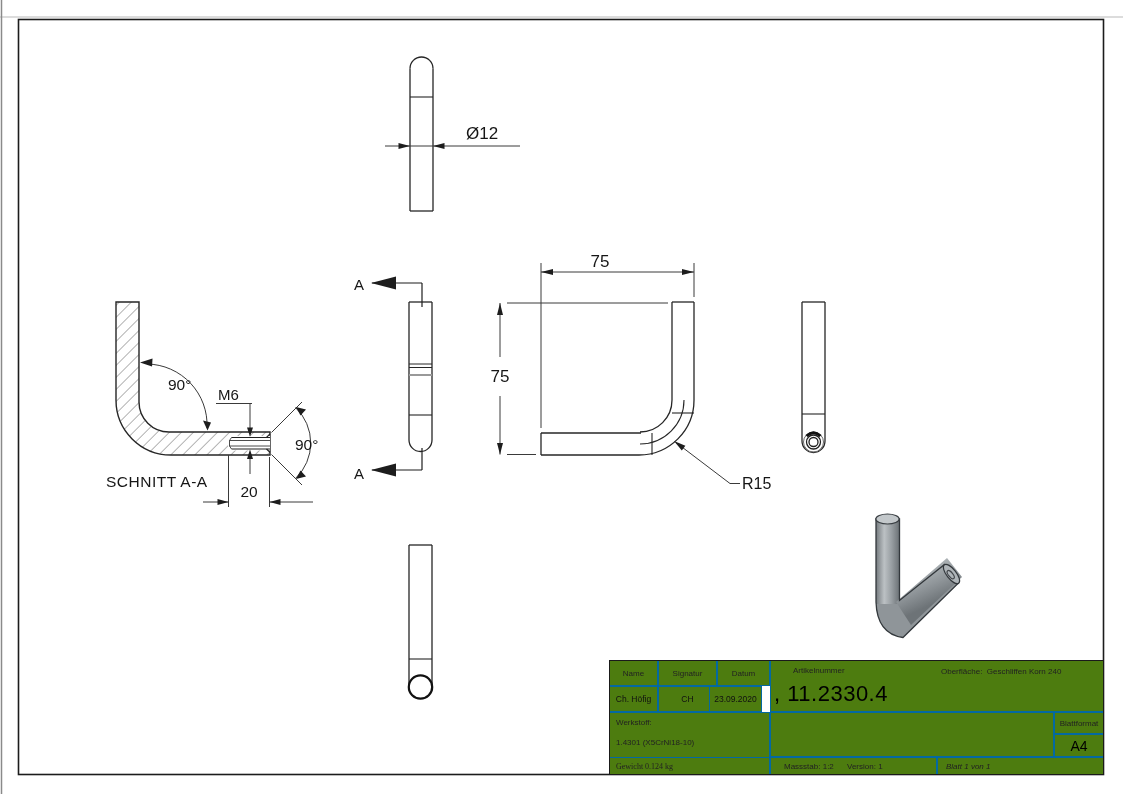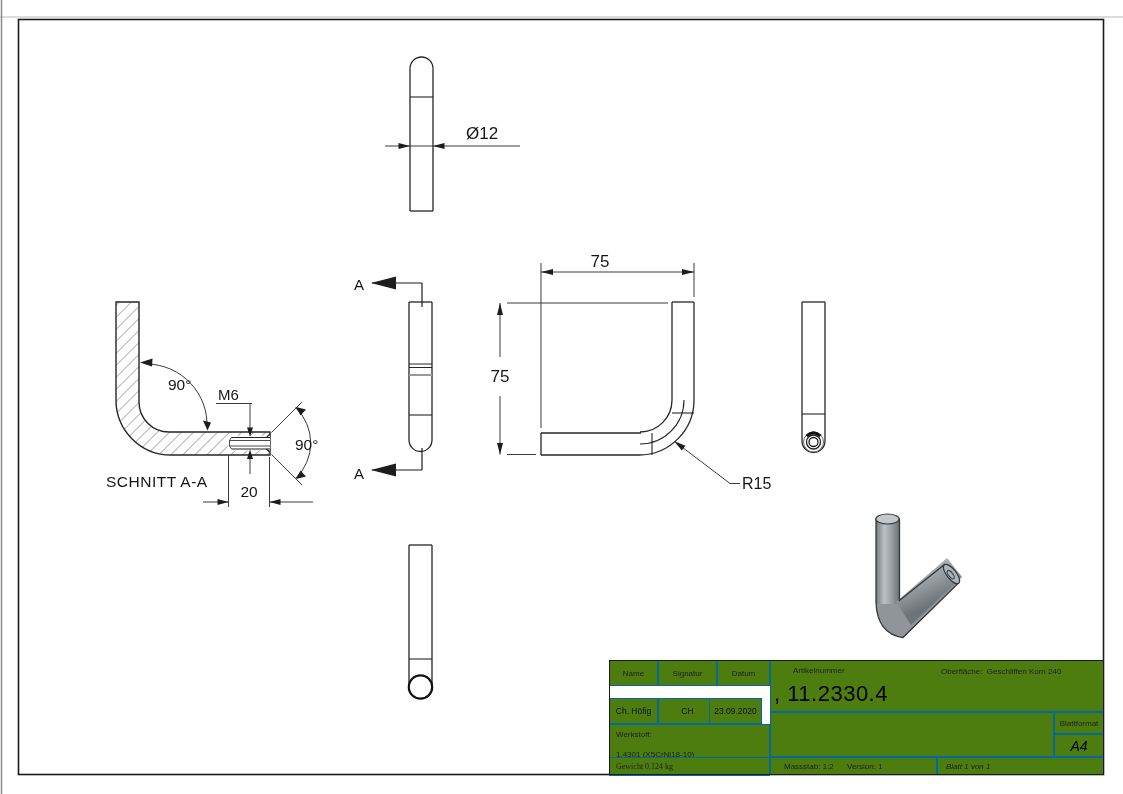--- a/index.html
+++ b/index.html
@@ -4,21 +4,21 @@
 <style>
   html,body{margin:0;padding:0;background:#fff;}
   #page{position:relative;width:1123px;height:794px;background:#ffffff;overflow:hidden;
         font-family:"Liberation Sans","DejaVu Sans",sans-serif;color:#111;}
   svg{position:absolute;left:0;top:0;}
   svg text{font-family:"Liberation Sans","DejaVu Sans",sans-serif;fill:#161616;}
   
   #title-block{position:absolute;left:609px;top:660px;width:495px;height:115px;}
   .tb-cell{position:absolute;box-sizing:border-box;border:1px solid #0369a1;background:#4d7c0f;}
   .tb-head{display:flex;align-items:center;justify-content:center;font-size:8px;color:#222;}
-  .tb-val{display:flex;align-items:center;justify-content:center;font-size:8.5px;color:#111;margin-top:12px;}
+  .tb-val{display:flex;align-items:center;justify-content:center;font-size:8.5px;color:#111;}
   .tb-label{position:absolute;font-size:8px;color:#222;white-space:nowrap;}
   .tb-art-num{position:absolute;left:3px;top:20px;font-size:22px;font-weight:normal;
               letter-spacing:.5px;color:#000;white-space:nowrap;}
   .tb-a4{display:flex;align-items:center;justify-content:center;font-size:14px;color:#000;}
   .tb-outer{position:absolute;left:0;top:0;width:495px;height:115px;border:1.5px solid #1a1a1a;box-sizing:border-box;}
 </style>
 </head>
 <body>
 
 <div id="page">
@@ -207,27 +207,27 @@
   <div class="tb-cell tb-val" style="left:0;top:26px;width:49px;height:26px;">Ch. Höfig</div>
   <div class="tb-cell tb-val" style="left:49px;top:26px;width:59px;height:26px;">CH</div>
   <div class="tb-cell tb-val" style="left:100px;top:26px;width:53px;height:26px;">23.09.2020</div>
 
   <div class="tb-cell" style="left:161px;top:0;width:334px;height:52px;">
     <span class="tb-label" style="left:10px;top:5px;margin-left:12px;">Artikelnummer</span>
     <span class="tb-label" style="left:170px;top:6px;"><span>Oberfläche:</span>&nbsp;&nbsp;<span>Geschliffen Korn 240</span></span>
     <span class="tb-art-num">, 11.2330.4</span>
   </div>
 
-  <div class="tb-cell" style="left:0;top:64px;width:161px;height:52px;padding-left:12px;">
+  <div class="tb-cell" style="left:0;top:52px;width:161px;height:52px;padding-left:12px;">
     <span class="tb-label" style="left:6px;top:5px;">Werkstoff:</span>
     <span class="tb-label" style="left:6px;top:25px;">1.4301 (X5CrNi18-10)</span>
   </div>
   <div class="tb-cell" style="left:161px;top:52px;width:284px;height:45px;"></div>
   <div class="tb-cell tb-head" style="left:445px;top:52px;width:50px;height:22px;">Blattformat</div>
-  <div class="tb-cell tb-a4" style="left:445px;top:74px;width:50px;height:23px;font-style:italic;">A4</div>
+  <div class="tb-cell tb-a4" style="left:445px;top:74px;width:50px;height:23px;">A4</div>
 
   <div class="tb-cell" style="left:0;top:97px;width:161px;height:18px;font-family:Liberation Serif, serif;">
     <span class="tb-label" style="left:6px;top:4px;">Gewicht 0.124 kg</span>
   </div>
   <div class="tb-cell" style="left:161px;top:97px;width:167px;height:18px;">
     <span class="tb-label" style="left:13px;top:4px;">Massstab: 1:2</span>
     <span class="tb-label" style="left:76px;top:4px;">Version: 1</span>
   </div>
   <div class="tb-cell" style="left:328px;top:97px;width:167px;height:18px;">
     <span class="tb-label" style="left:8px;top:4px;font-style:italic;">Blatt 1 von 1</span>

